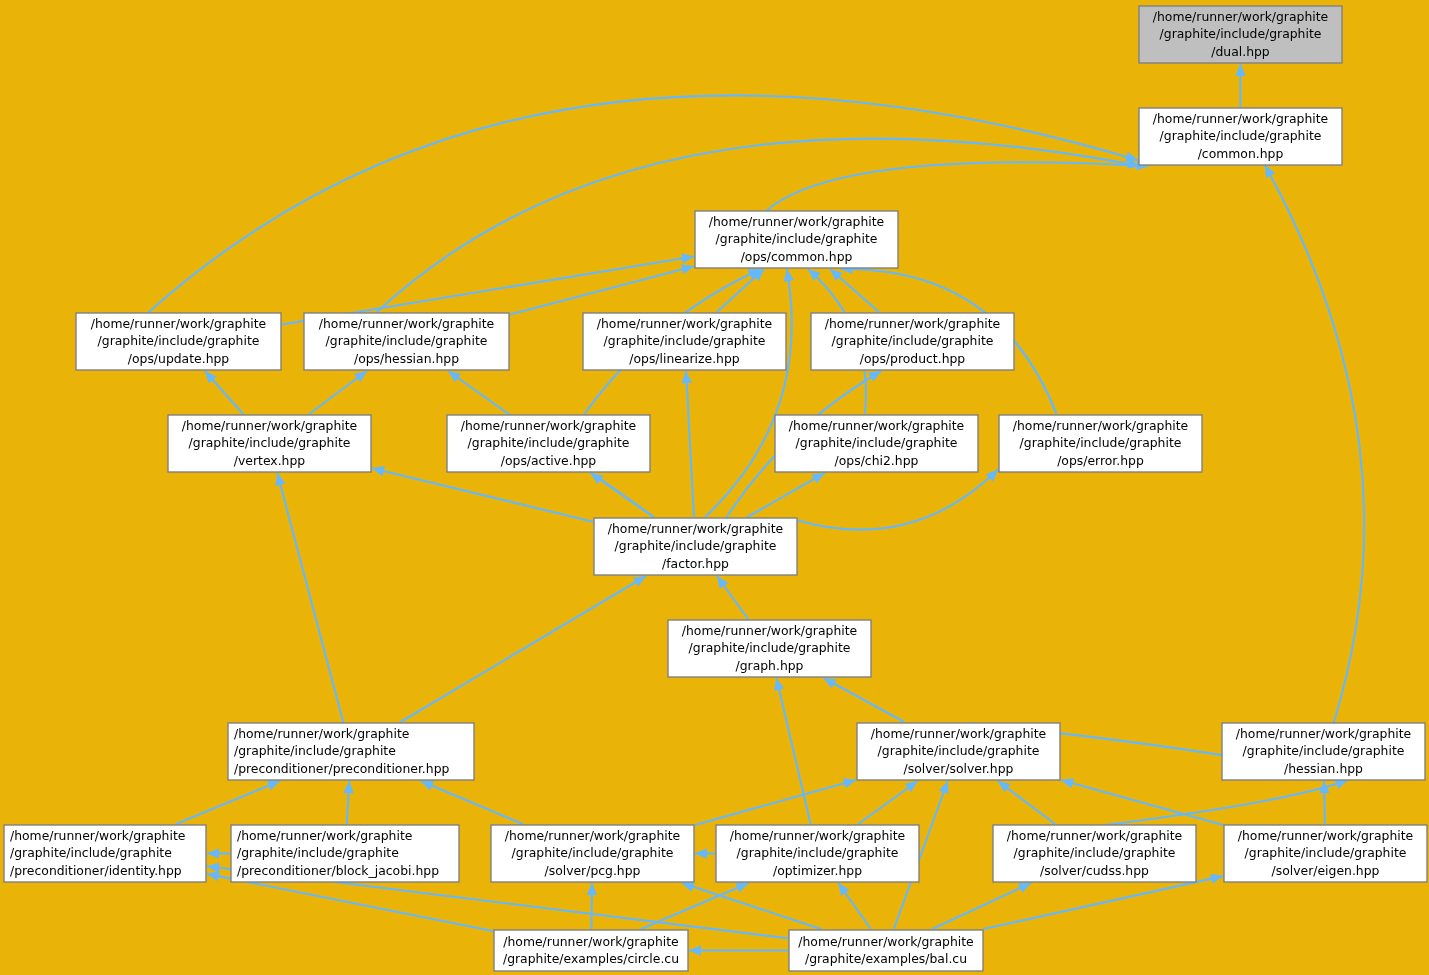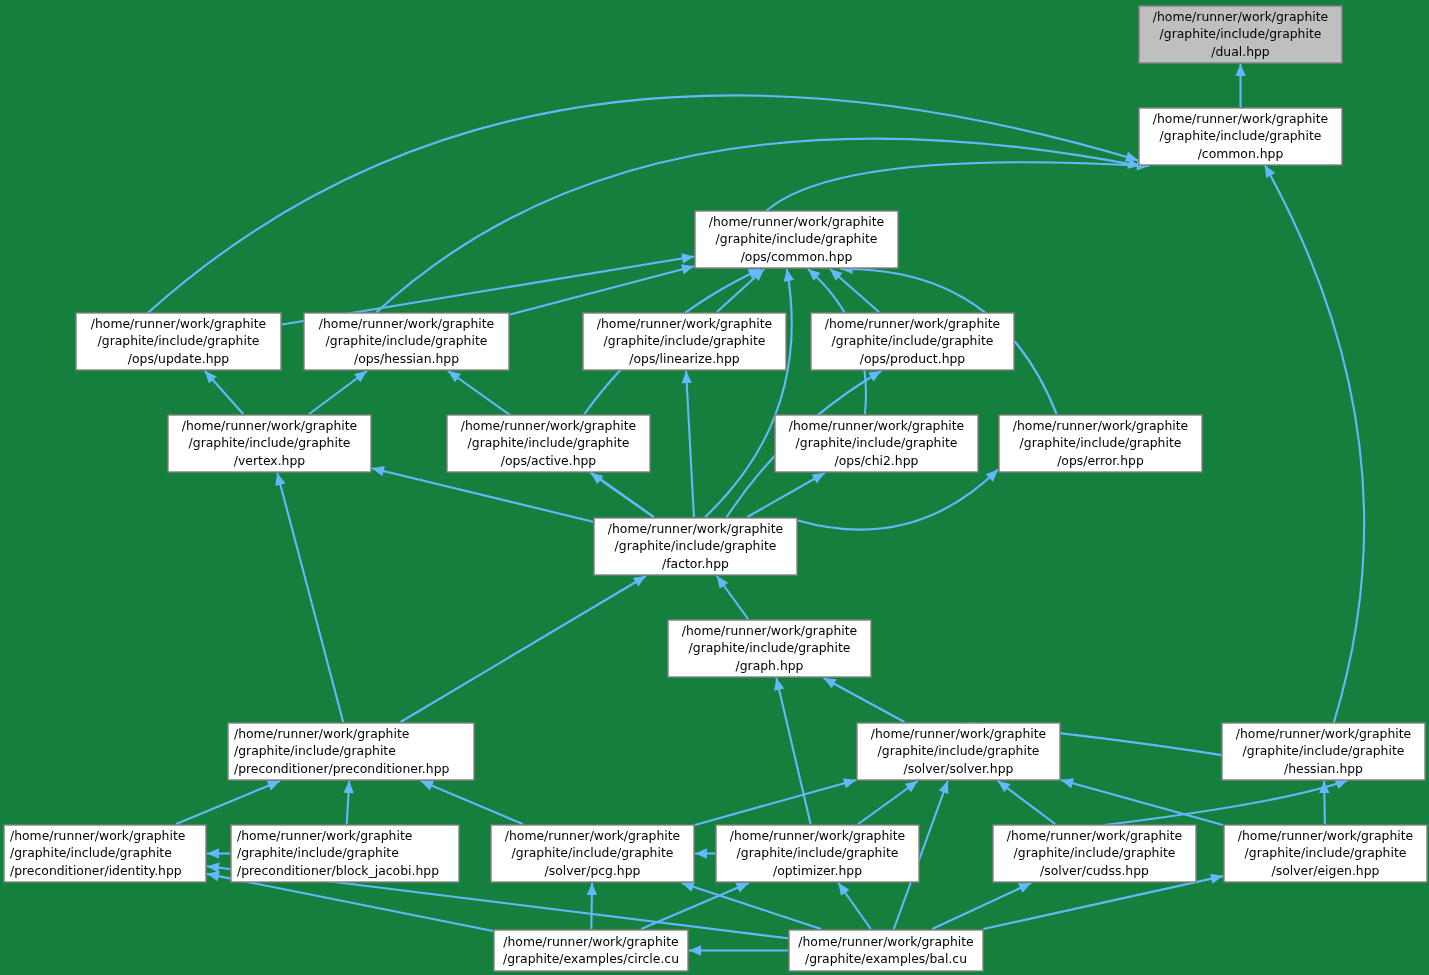--- a/index.html
+++ b/index.html
@@ -10,21 +10,21 @@
   body {
     width: 1429px;
     height: 975px;
     overflow: hidden;
     font-family: "DejaVu Sans", sans-serif;
   }
   #graph-root {
     position: relative;
     width: 1429px;
     height: 975px;
-    background: #15803d;
+    background: #eab308;
   }
   svg#graph-svg {
     position: absolute;
     top: 0;
     left: 0;
     width: 1429px;
     height: 975px;
     display: block;
   }
   .node-rect {

